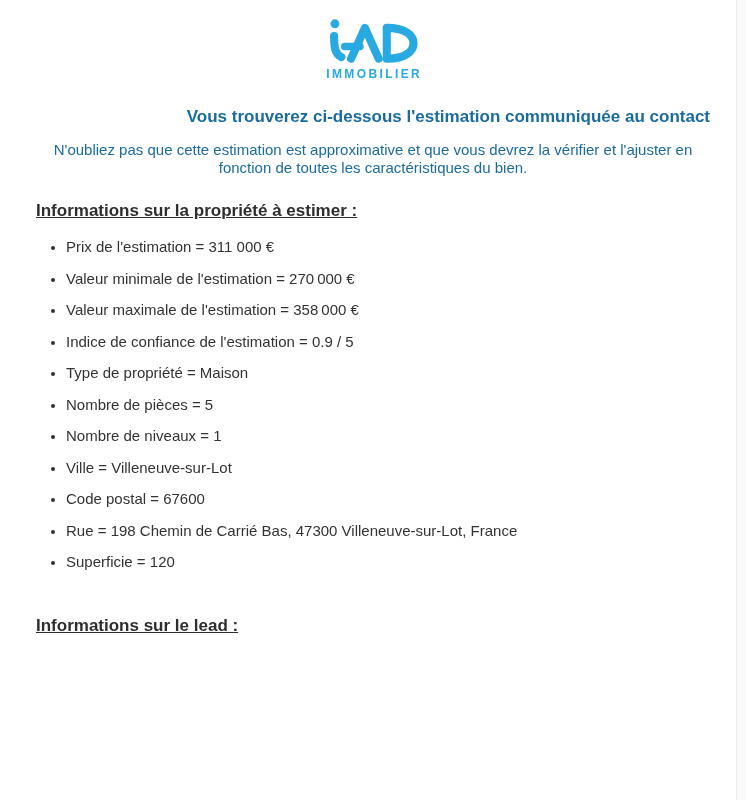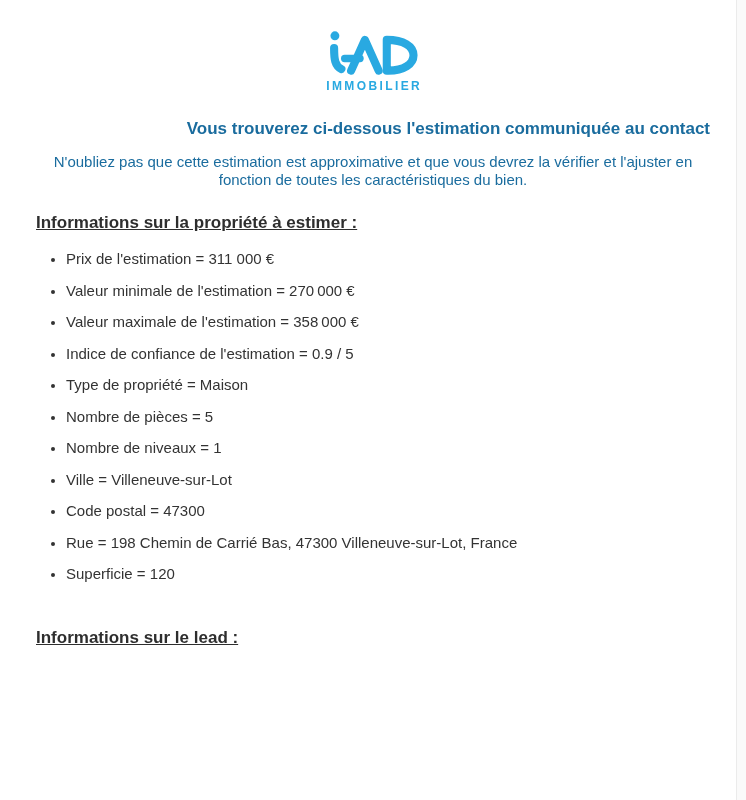--- a/index.html
+++ b/index.html
@@ -16,21 +16,21 @@
     color:var(--text);
   }
   .scroll-strip{
     position:absolute;top:0;right:0;width:9px;height:800px;
     background:#fafafa;border-left:1px solid #ebebeb;
   }
   .page{
     padding:0 36px;box-sizing:border-box;width:746px;
   }
   .logo-wrap{
-    padding-top:28px;text-align:center;
+    padding-top:16px;text-align:center;
   }
   .logo-svg{color:var(--brand);display:block;margin:0 auto;}
   .logo-sub{
     color:var(--brand);font-weight:bold;font-size:12px;letter-spacing:2.4px;
     margin-top:3px;text-indent:2.4px;
   }
   h1.title{
     color:var(--heading);text-align:right;
     font-size:17px;line-height:20px;font-weight:bold;
     margin:26px 0 0 0;
@@ -84,21 +84,21 @@
     <h2 class="section-heading">Informations sur la propriété à estimer :</h2>
     <ul class="info-list">
         <li><span>Prix de l'estimation = </span><span>311 000 €</span></li>
         <li><span>Valeur minimale de l'estimation = </span><span>270 000 €</span></li>
         <li><span>Valeur maximale de l'estimation = </span><span>358 000 €</span></li>
         <li><span>Indice de confiance de l'estimation = </span><span>0.9 / 5</span></li>
         <li><span>Type de propriété = </span><span>Maison</span></li>
         <li><span>Nombre de pièces = </span><span>5</span></li>
         <li><span>Nombre de niveaux = </span><span>1</span></li>
         <li><span>Ville = </span><span>Villeneuve-sur-Lot</span></li>
-        <li><span>Code postal = </span><span>47300</span></li>
+        <li><span>Code postal = </span><span>67600</span></li>
         <li><span>Rue = </span><span>198 Chemin de Carrié Bas, 47300 Villeneuve-sur-Lot, France</span></li>
         <li><span>Superficie = </span><span>120</span></li>
       </ul>
   </section>
 
   <section class="sec2">
     <h2 class="section-heading">Informations sur le lead :</h2>
   </section>
 
 </div>

